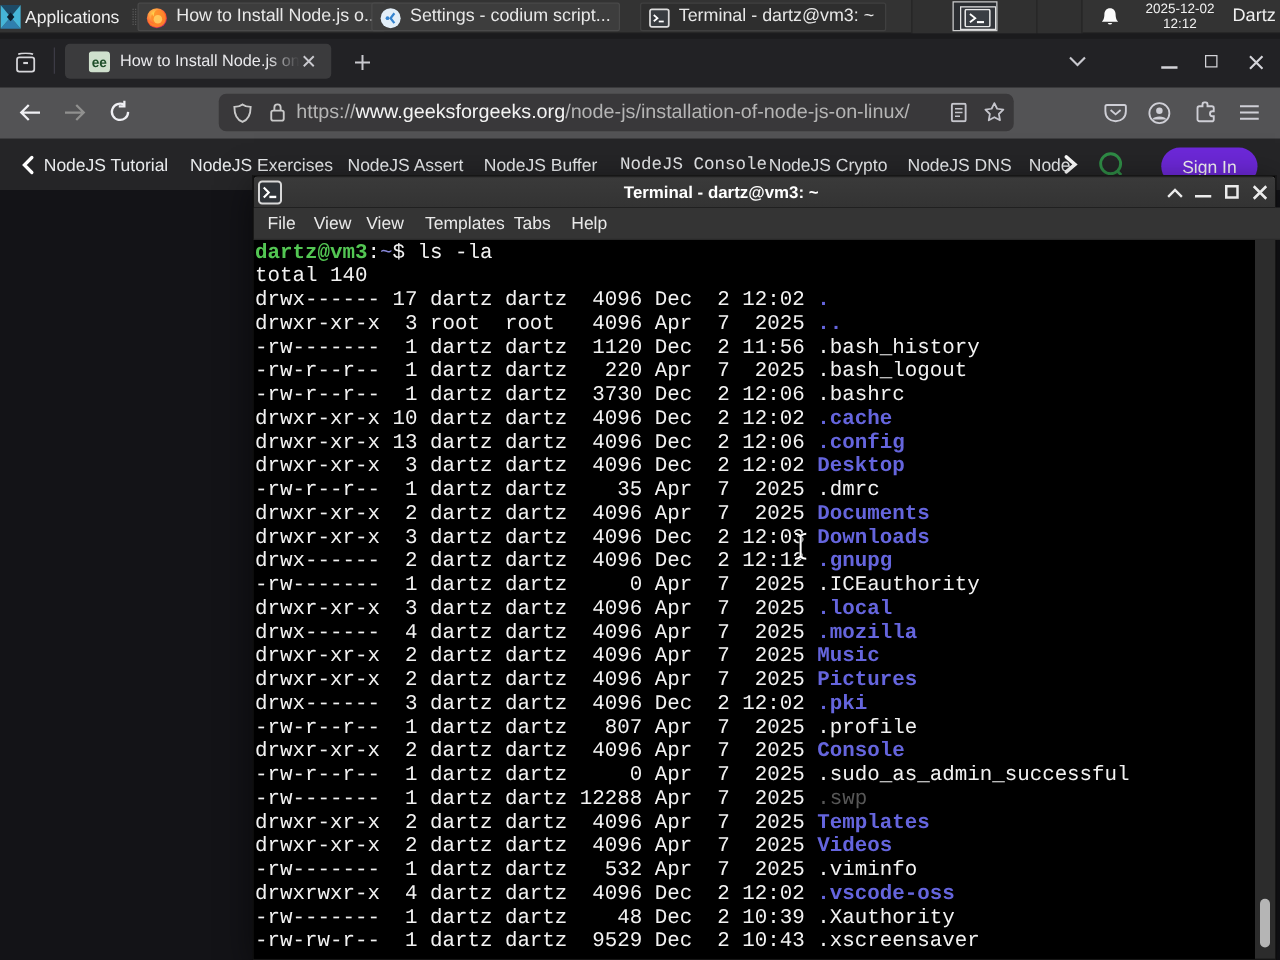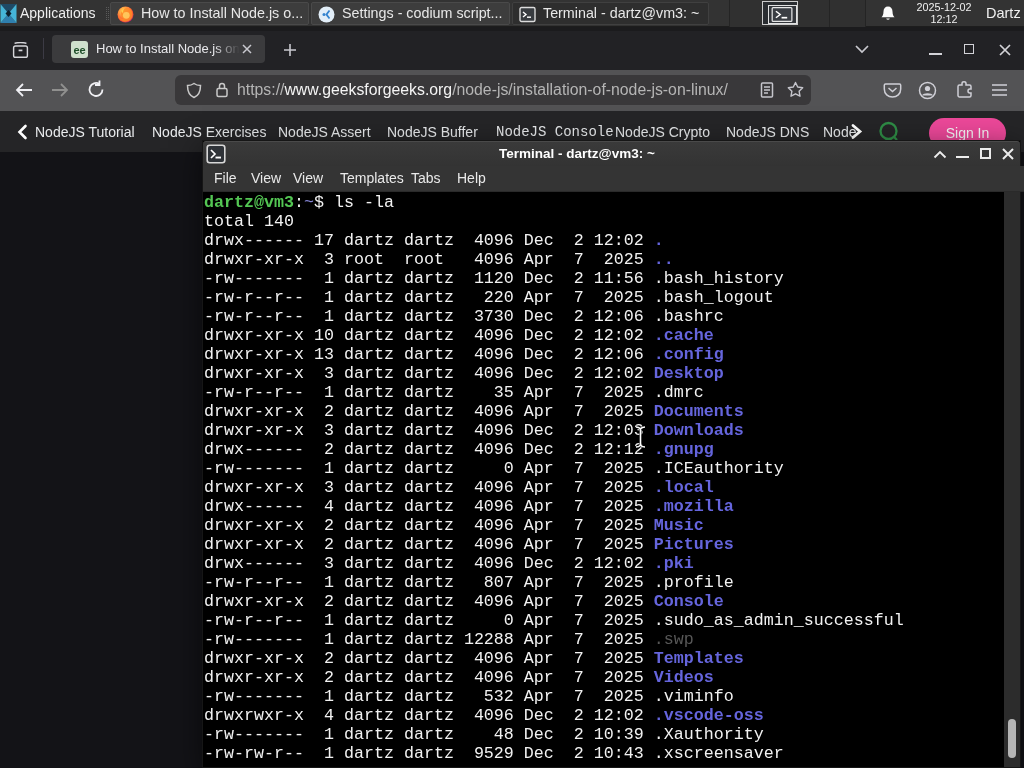--- a/index.html
+++ b/index.html
@@ -62,21 +62,21 @@
               <stop offset="0.75" stop-color="#ff4f2e"></stop>
               <stop offset="1" stop-color="#b5256e"></stop>
             </radialGradient>
           </defs>
         <circle cx="8.5" cy="8.5" r="8" fill="url(#fx)"></circle>
         <path d="M8.2 2.2 C6.4 3.4 5.7 5.4 6.2 7.2 C5.4 6.8 4.9 6.1 4.7 5.2 C3.2 7.8 4 11.2 6.6 12.9 C4.4 12.9 2.6 11.8 1.6 10.2 C2.2 13.3 5 15.7 8.5 15.7 C12.4 15.7 15.6 12.6 15.6 8.7 C15.6 5.4 13.4 2.8 10.4 2 C9.7 2 8.9 2 8.2 2.2 Z" fill="#ff8b28" opacity="0.85"></path>
         <circle cx="9.3" cy="9.3" r="3.4" fill="#ffd567" opacity="0.8"></circle>
       </svg>
       <span class="tl">How to Install Node.js o...</span>
     </div>
-    <div class="tbtn" style="left:311px;width:199px;">
+    <div class="tbtn" style="left:297px;width:199px;">
       <svg class="ti" viewBox="0 0 17 17">
         <circle cx="8.5" cy="8.5" r="8" fill="#e2eef8"></circle>
         <path d="M10.8 4 L12.2 5.1 L9.6 8.5 L12.2 11.9 L10.8 13 L7.3 8.5 Z" fill="#3584cf"></path>
         <circle cx="6" cy="8.5" r="1.5" fill="#3584cf"></circle>
       </svg>
       <span class="tl">Settings - codium script...</span>
     </div>
     <div class="tbtn" style="left:512px;width:197px;background:#2e2e2e;border-color:#404040;">
       <svg class="ti" viewBox="0 0 17 17">
         <rect x="1" y="1.5" width="15" height="14" rx="1.5" fill="#383c40" stroke="#dcdcdc" stroke-width="1.4"></rect>
@@ -197,21 +197,21 @@
       <span class="gl" style="left:615px;">NodeJS Crypto</span>
       <span class="gl" style="left:726px;">NodeJS DNS</span>
       <span class="gl" style="left:823px;">Node</span>
       <svg class="abs" style="left:850px;top:12px" width="13" height="17" viewBox="0 0 13 17">
         <path d="M3 2.5 L10 8.5 L3 14.5" stroke="#ffffff" stroke-width="2.8" fill="none" stroke-linecap="round"></path>
       </svg>
       <svg class="abs" style="left:878px;top:10px" width="22" height="22" viewBox="0 0 22 22">
         <circle cx="10.5" cy="10" r="8" fill="none" stroke="#2f8d46" stroke-width="2.3"></circle>
         <path d="M16 16 L19 19" stroke="#2f8d46" stroke-width="2.3"></path>
       </svg>
-      <div class="abs" style="left:929px;top:7px;width:77px;height:30px;background:#ec4899;border-radius:16px;color:#f6f6f6;font-size:14px;text-align:center;line-height:30px;">Sign In</div>
+      <div class="abs" style="left:929px;top:7px;width:77px;height:30px;background:#6d28d9;border-radius:16px;color:#f6f6f6;font-size:14px;text-align:center;line-height:30px;">Sign In</div>
     </div>
 
     <div id="page"></div>
   </div>
 
   <div id="term">
     <div id="ttitle">
       <svg class="abs" style="left:3px;top:2px" width="20" height="20" viewBox="0 0 20 20">
         <rect x="1.2" y="1.2" width="17.6" height="17.6" rx="2.5" fill="#2f3338" stroke="#d8d8d8" stroke-width="1.6"></rect>
         <path d="M5 6 L9 10 L5 14" stroke="#fff" stroke-width="1.7" fill="none"></path>

